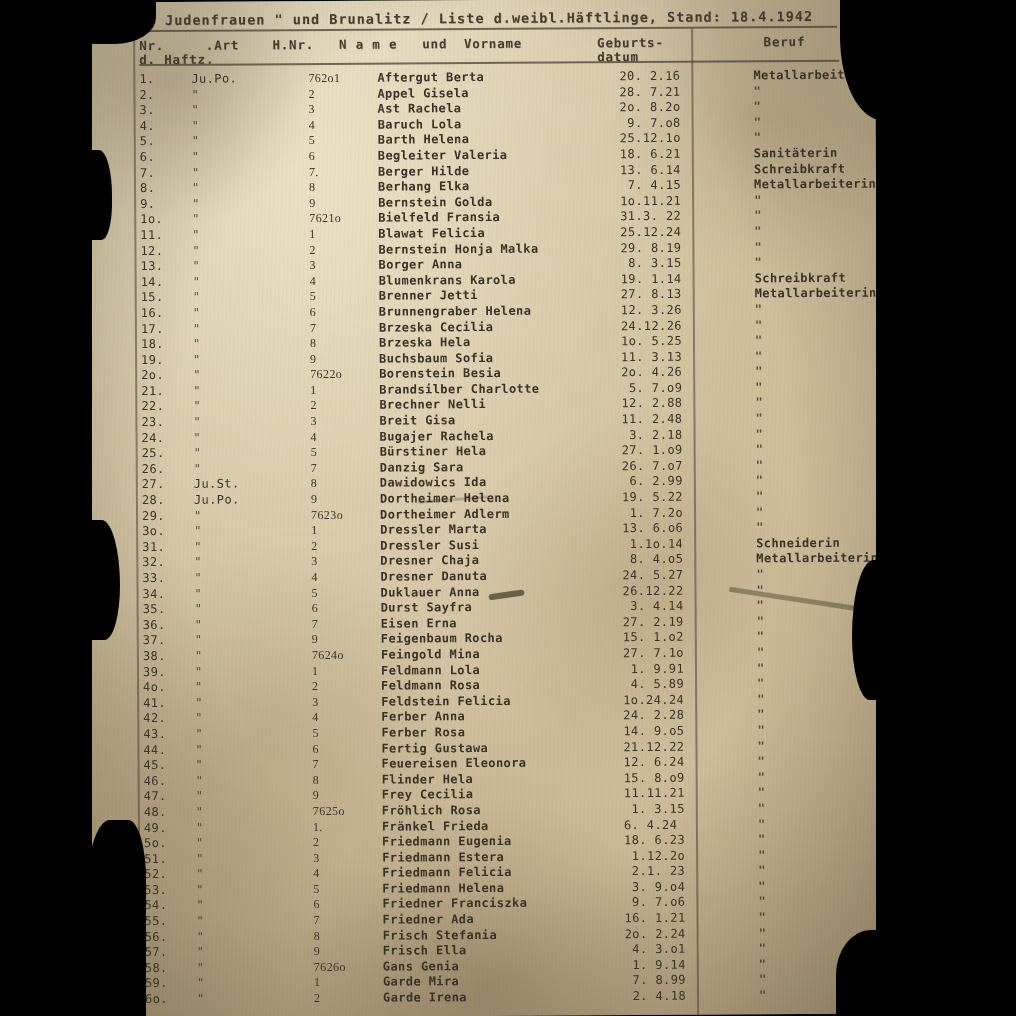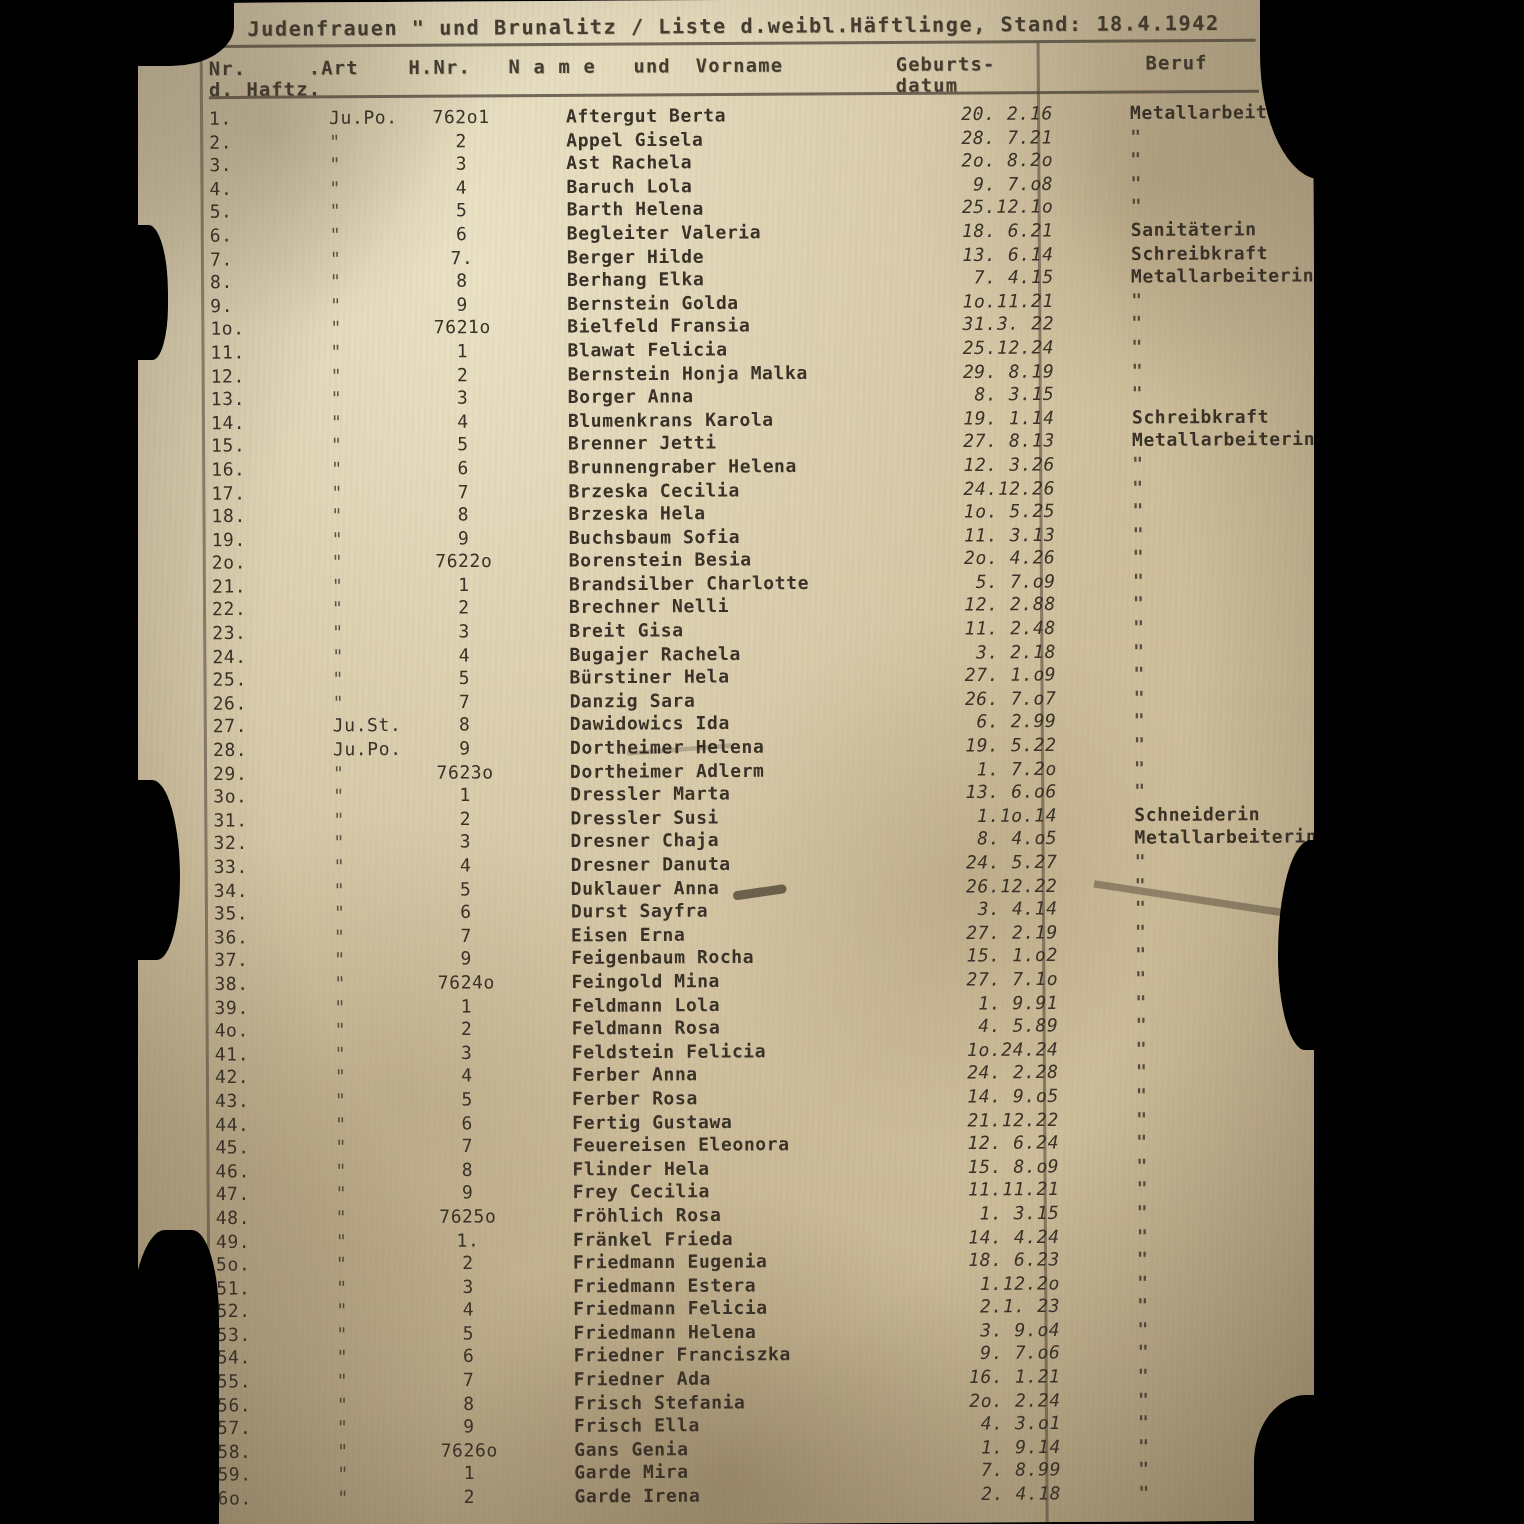--- a/index.html
+++ b/index.html
@@ -153,24 +153,24 @@
     line-height: 15.6px;
     white-space: pre;
     color: #3a3228;
   }
   .c {
     position: absolute;
     white-space: pre;
     letter-spacing: 0.4px;
   }
   .c-num   { left: 0px;   width: 44px; text-align: left; }
-  .c-art   { left: 52px;  width: 60px; margin-left: 28px; }
-  .c-hnr   { left: 136px; width: 64px; text-align: center; }
+  .c-art   { left: 52px;  width: 60px; }
+  .c-hnr   { left: 169px; width: 64px; text-align: left; font-family: Liberation Serif, serif; }
   .c-name  { left: 238px; width: 236px; font-weight: bold; }
-  .c-date  { left: 480px; width: 104px; text-align: center; font-style: italic; }
+  .c-date  { left: 480px; width: 104px; text-align: left; }
   .c-beruf { left: 614px; width: 190px; font-weight: bold; }
 
   .dim { opacity: 0.8; }
 
   
   .crease {
     position: absolute;
     z-index: 20;
     background: rgba(25,18,10,0.55);
     pointer-events: none;
@@ -235,21 +235,21 @@
         <div class="row"><span class="c c-num">39.</span><span class="c c-art dim">"</span><span class="c c-hnr">1</span><span class="c c-name">Feldmann Lola</span><span class="c c-date"> 1. 9.91</span><span class="c c-beruf dim">"</span></div>
         <div class="row"><span class="c c-num">4o.</span><span class="c c-art dim">"</span><span class="c c-hnr">2</span><span class="c c-name">Feldmann Rosa</span><span class="c c-date"> 4. 5.89</span><span class="c c-beruf dim">"</span></div>
         <div class="row"><span class="c c-num">41.</span><span class="c c-art dim">"</span><span class="c c-hnr">3</span><span class="c c-name">Feldstein Felicia</span><span class="c c-date">1o.24.24</span><span class="c c-beruf dim">"</span></div>
         <div class="row"><span class="c c-num">42.</span><span class="c c-art dim">"</span><span class="c c-hnr">4</span><span class="c c-name">Ferber Anna</span><span class="c c-date">24. 2.28</span><span class="c c-beruf dim">"</span></div>
         <div class="row"><span class="c c-num">43.</span><span class="c c-art dim">"</span><span class="c c-hnr">5</span><span class="c c-name">Ferber Rosa</span><span class="c c-date">14. 9.o5</span><span class="c c-beruf dim">"</span></div>
         <div class="row"><span class="c c-num">44.</span><span class="c c-art dim">"</span><span class="c c-hnr">6</span><span class="c c-name">Fertig Gustawa</span><span class="c c-date">21.12.22</span><span class="c c-beruf dim">"</span></div>
         <div class="row"><span class="c c-num">45.</span><span class="c c-art dim">"</span><span class="c c-hnr">7</span><span class="c c-name">Feuereisen Eleonora</span><span class="c c-date">12. 6.24</span><span class="c c-beruf dim">"</span></div>
         <div class="row"><span class="c c-num">46.</span><span class="c c-art dim">"</span><span class="c c-hnr">8</span><span class="c c-name">Flinder Hela</span><span class="c c-date">15. 8.o9</span><span class="c c-beruf dim">"</span></div>
         <div class="row"><span class="c c-num">47.</span><span class="c c-art dim">"</span><span class="c c-hnr">9</span><span class="c c-name">Frey Cecilia</span><span class="c c-date">11.11.21</span><span class="c c-beruf dim">"</span></div>
         <div class="row"><span class="c c-num">48.</span><span class="c c-art dim">"</span><span class="c c-hnr">7625o</span><span class="c c-name">Fröhlich Rosa</span><span class="c c-date"> 1. 3.15</span><span class="c c-beruf dim">"</span></div>
-        <div class="row"><span class="c c-num">49.</span><span class="c c-art dim">"</span><span class="c c-hnr">1.</span><span class="c c-name">Fränkel Frieda</span><span class="c c-date">14. 4.24</span><span class="c c-beruf dim">"</span></div>
+        <div class="row"><span class="c c-num">49.</span><span class="c c-art dim">"</span><span class="c c-hnr">1.</span><span class="c c-name">Fränkel Frieda</span><span class="c c-date">6. 4.24</span><span class="c c-beruf dim">"</span></div>
         <div class="row"><span class="c c-num">5o.</span><span class="c c-art dim">"</span><span class="c c-hnr">2</span><span class="c c-name">Friedmann Eugenia</span><span class="c c-date">18. 6.23</span><span class="c c-beruf dim">"</span></div>
         <div class="row"><span class="c c-num">51.</span><span class="c c-art dim">"</span><span class="c c-hnr">3</span><span class="c c-name">Friedmann Estera</span><span class="c c-date"> 1.12.2o</span><span class="c c-beruf dim">"</span></div>
         <div class="row"><span class="c c-num">52.</span><span class="c c-art dim">"</span><span class="c c-hnr">4</span><span class="c c-name">Friedmann Felicia</span><span class="c c-date"> 2.1. 23</span><span class="c c-beruf dim">"</span></div>
         <div class="row"><span class="c c-num">53.</span><span class="c c-art dim">"</span><span class="c c-hnr">5</span><span class="c c-name">Friedmann Helena</span><span class="c c-date"> 3. 9.o4</span><span class="c c-beruf dim">"</span></div>
         <div class="row"><span class="c c-num">54.</span><span class="c c-art dim">"</span><span class="c c-hnr">6</span><span class="c c-name">Friedner Franciszka</span><span class="c c-date"> 9. 7.o6</span><span class="c c-beruf dim">"</span></div>
         <div class="row"><span class="c c-num">55.</span><span class="c c-art dim">"</span><span class="c c-hnr">7</span><span class="c c-name">Friedner Ada</span><span class="c c-date">16. 1.21</span><span class="c c-beruf dim">"</span></div>
         <div class="row"><span class="c c-num">56.</span><span class="c c-art dim">"</span><span class="c c-hnr">8</span><span class="c c-name">Frisch Stefania</span><span class="c c-date">2o. 2.24</span><span class="c c-beruf dim">"</span></div>
         <div class="row"><span class="c c-num">57.</span><span class="c c-art dim">"</span><span class="c c-hnr">9</span><span class="c c-name">Frisch Ella</span><span class="c c-date"> 4. 3.o1</span><span class="c c-beruf dim">"</span></div>
         <div class="row"><span class="c c-num">58.</span><span class="c c-art dim">"</span><span class="c c-hnr">7626o</span><span class="c c-name">Gans Genia</span><span class="c c-date"> 1. 9.14</span><span class="c c-beruf dim">"</span></div>
         <div class="row"><span class="c c-num">59.</span><span class="c c-art dim">"</span><span class="c c-hnr">1</span><span class="c c-name">Garde Mira</span><span class="c c-date"> 7. 8.99</span><span class="c c-beruf dim">"</span></div>

